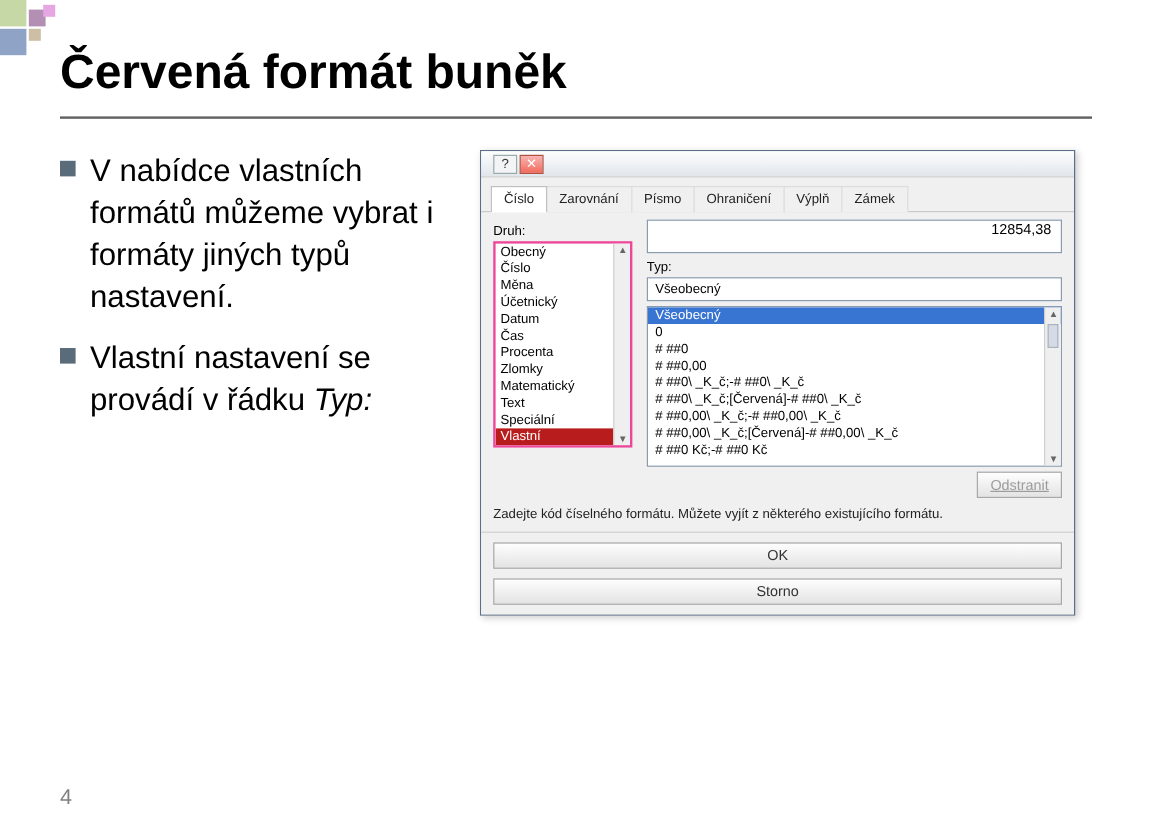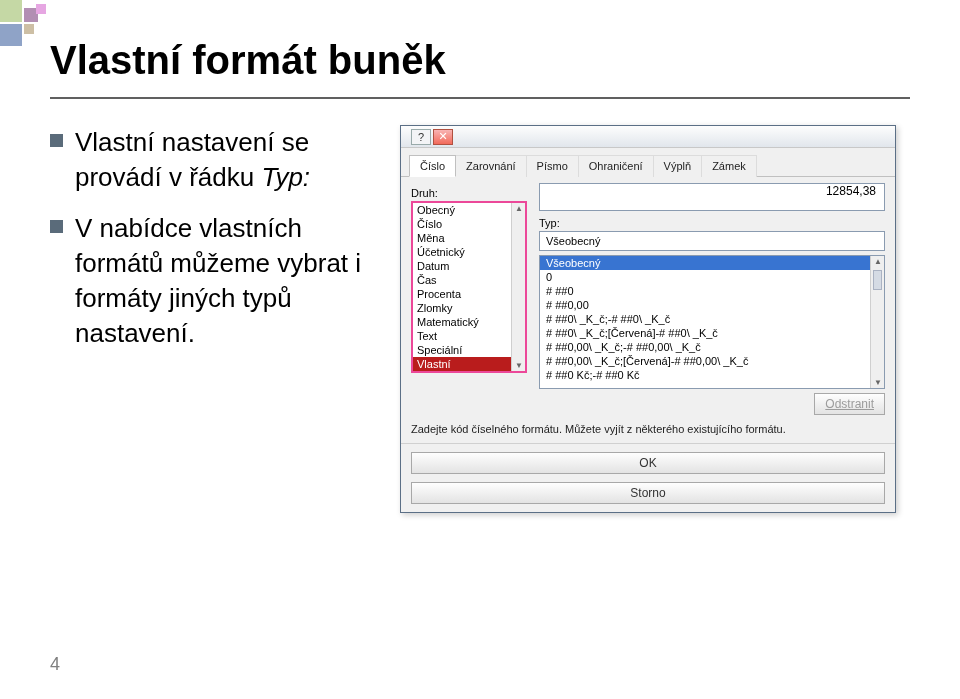--- a/index.html
+++ b/index.html
@@ -157,35 +157,35 @@
 
 <div class="deco">
   <span class="sq1"></span>
     <span class="sq2"></span>
     <span class="sq3"></span>
     <span class="sq4"></span>
     <span class="sq5"></span>
 </div>
 
 <div class="slide">
-  <h1 class="title">Vlastní formát buněk</h1>
+  <h1 class="title">Červená formát buněk</h1>
   <hr class="title-rule">
 
   <div class="content-row">
     <div class="bullets">
+      <div class="b">
+        <span class="sqmark"></span>
+        <span class="txt">V nabídce vlastních formátů můžeme vybrat i formáty jiných typů nastavení.</span>
+      </div>
       <div class="b">
         <span class="sqmark"></span>
         <span class="txt">
           <span>Vlastní nastavení se provádí v řádku</span>
           <em>Typ:</em>
         </span>
-      </div>
-      <div class="b">
-        <span class="sqmark"></span>
-        <span class="txt">V nabídce vlastních formátů můžeme vybrat i formáty jiných typů nastavení.</span>
       </div>
     </div>
 
     <div class="dialog">
       <div class="dlg-titlebar">
         <span class="tb-btn">?</span>
         <span class="tb-btn tb-close">✕</span>
       </div>
 
       <div class="tabs">

